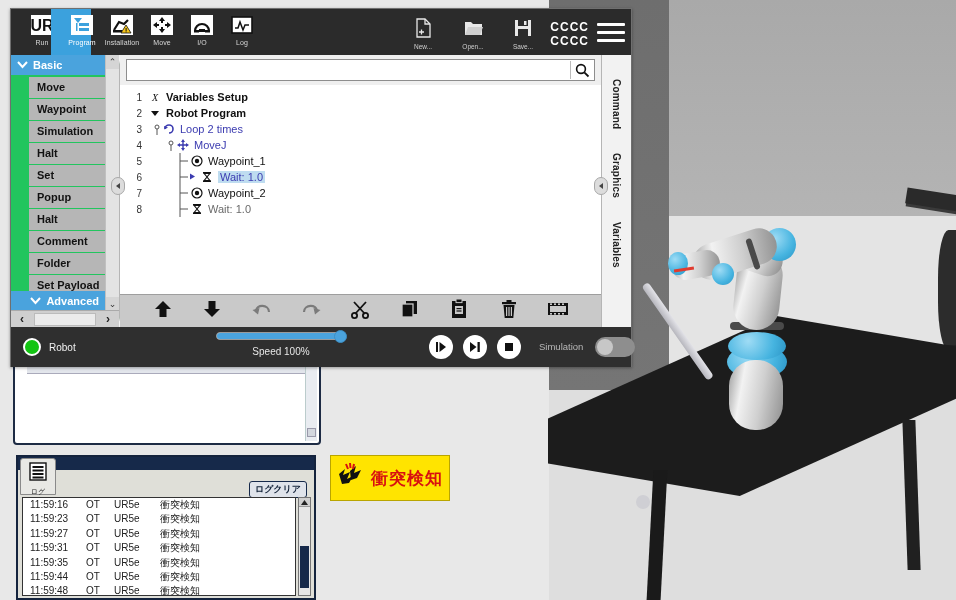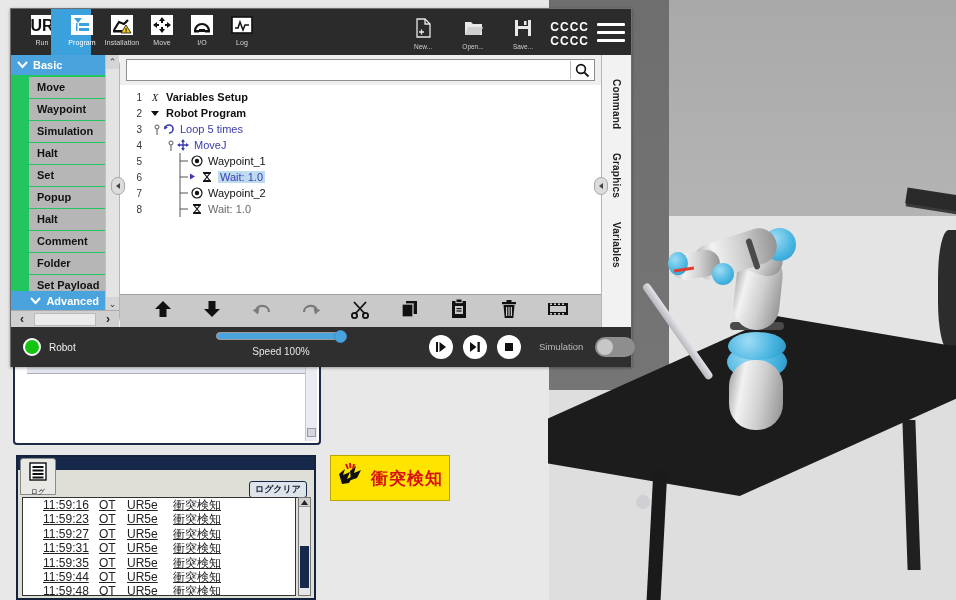--- a/index.html
+++ b/index.html
@@ -191,22 +191,22 @@
   .log-titlebar { height: 13px; background: #16294a; }
   .log-tab { position: absolute; left: 2px; top: 1px; width: 36px; height: 37px;
     background: #e8e8e4; border: 1px solid #8a8a8a; border-radius: 3px 3px 0 0;
     display: flex; flex-direction: column; align-items: center; padding-top: 3px; cursor: pointer; }
   .log-tab .jp { font-size: 7px; color: #222; margin-top: 1px; }
   .log-clear { position: absolute; right: 7px; top: 24px; background: #dfe3ea;
     border: 1px solid #16294a; border-radius: 3px; font-size: 9px; font-weight: bold;
     color: #0c1c33; padding: 1px 5px; cursor: pointer; }
   .log-list { position: absolute; left: 4px; right: 18px; top: 40px; bottom: 2px;
     background: #fff; border: 1px solid #333; overflow: hidden; }
-  .log-row { display: flex; font-size: 12px; color: #222; height: 14.4px;
-    line-height: 14.4px; padding-left: 20px; text-decoration: underline; }
+  .log-row { display: flex; font-size: 10px; color: #222; height: 14.4px;
+    line-height: 14.4px; padding-left: 7px; }
   .log-row .c-time { width: 56px; }
   .log-row .c-src { width: 28px; }
   .log-row .c-dev { width: 46px; }
   .log-row .c-msg { flex: 1; }
   .log-scroll { position: absolute; right: 3px; top: 40px; bottom: 2px; width: 13px;
     background: #e6e6e6; border: 1px solid #777; }
   .log-scroll .up { height: 9px; background: #cfcfcf; border-bottom: 1px solid #999;
     display: flex; align-items: center; justify-content: center; font-size: 7px; }
   .log-scroll .thumb { position: absolute; left: 1px; right: 1px; top: 48px; height: 42px;
     background: #16294a; }
@@ -482,21 +482,21 @@
                   <circle cx="5" cy="4" r="2" fill="none" stroke="#555" stroke-width="1"></circle>
                   <line x1="5" y1="6" x2="5" y2="12" stroke="#555" stroke-width="1"></line>
                 </svg>
               </span>
               <span class="ico">
                 <svg width="12" height="12" viewBox="0 0 12 12">
                   <path d="M2 6 A4 4 0 1 1 6 10" stroke="#3b3bb0" stroke-width="1.6" fill="none"></path>
                   <polygon points="1,3 5,4.5 1.5,6.5" fill="#3b3bb0"></polygon>
                 </svg>
               </span>
-              <span class="txt">Loop 5 times</span>
+              <span class="txt">Loop 2 times</span>
             </div>
             <div class="trow blue">
               <span class="ln">4</span>
               <span class="ind" style="width: 28px;">
                 <svg width="10" height="12" viewBox="0 0 10 12" style="float:right">
                   <circle cx="5" cy="4" r="2" fill="none" stroke="#555" stroke-width="1"></circle>
                   <line x1="5" y1="6" x2="5" y2="12" stroke="#555" stroke-width="1"></line>
                 </svg>
               </span>
               <span class="ico">

